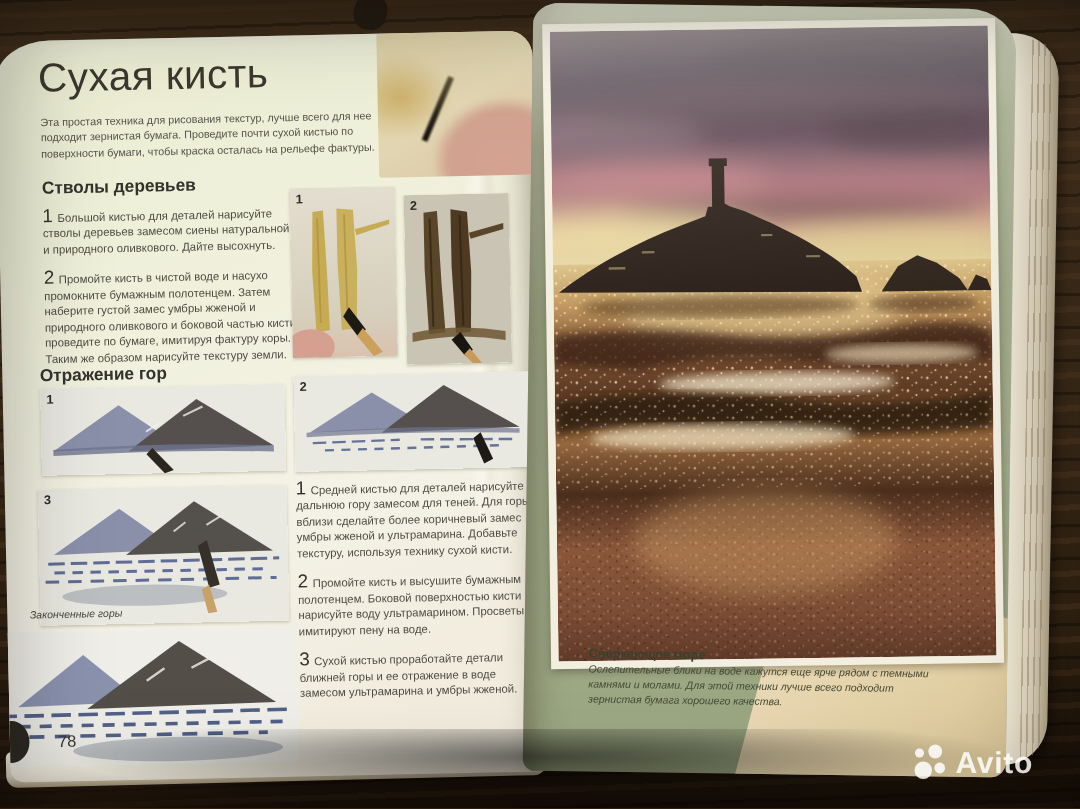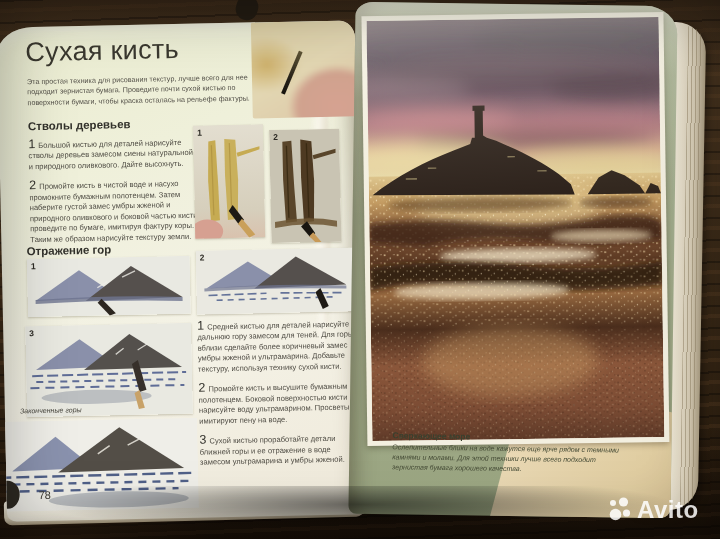--- a/index.html
+++ b/index.html
@@ -82,21 +82,21 @@
   .mat{position:absolute;left:12px;top:10px;width:302px;height:430px;background:#f3efe0;
       transform:rotate(-1.6deg);padding:5px;box-sizing:border-box;
       box-shadow:0 2px 6px rgba(40,30,15,.35);}
   .painting{width:100%;height:100%;display:block;}
   .rp-caption{position:absolute;left:43px;top:428px;width:236px;}
   .rp-cap-title{font-size:8.5px;font-weight:bold;color:#39402e;margin:0 0 2px 0;}
   .rp-cap-text{font-size:7px;font-style:italic;line-height:1.42;color:#454b36;margin:0;}
 
   
   .watermark{position:absolute;left:608px;top:496px;display:flex;align-items:center;gap:3px;z-index:9;}
-  .watermark .wm-text{font-size:24px;font-weight:bold;color:rgba(255,255,255,.85);letter-spacing:.5px;}
+  .watermark .wm-text{font-size:20px;font-weight:bold;color:rgba(255,255,255,.85);letter-spacing:.5px;}
   .wm-logo{width:26px;height:26px;}
 </style>
 </head>
 <body>
 
 <div class="stage">
 
   <div class="fore-edge">
     <div class="lines"></div>
   </div>

